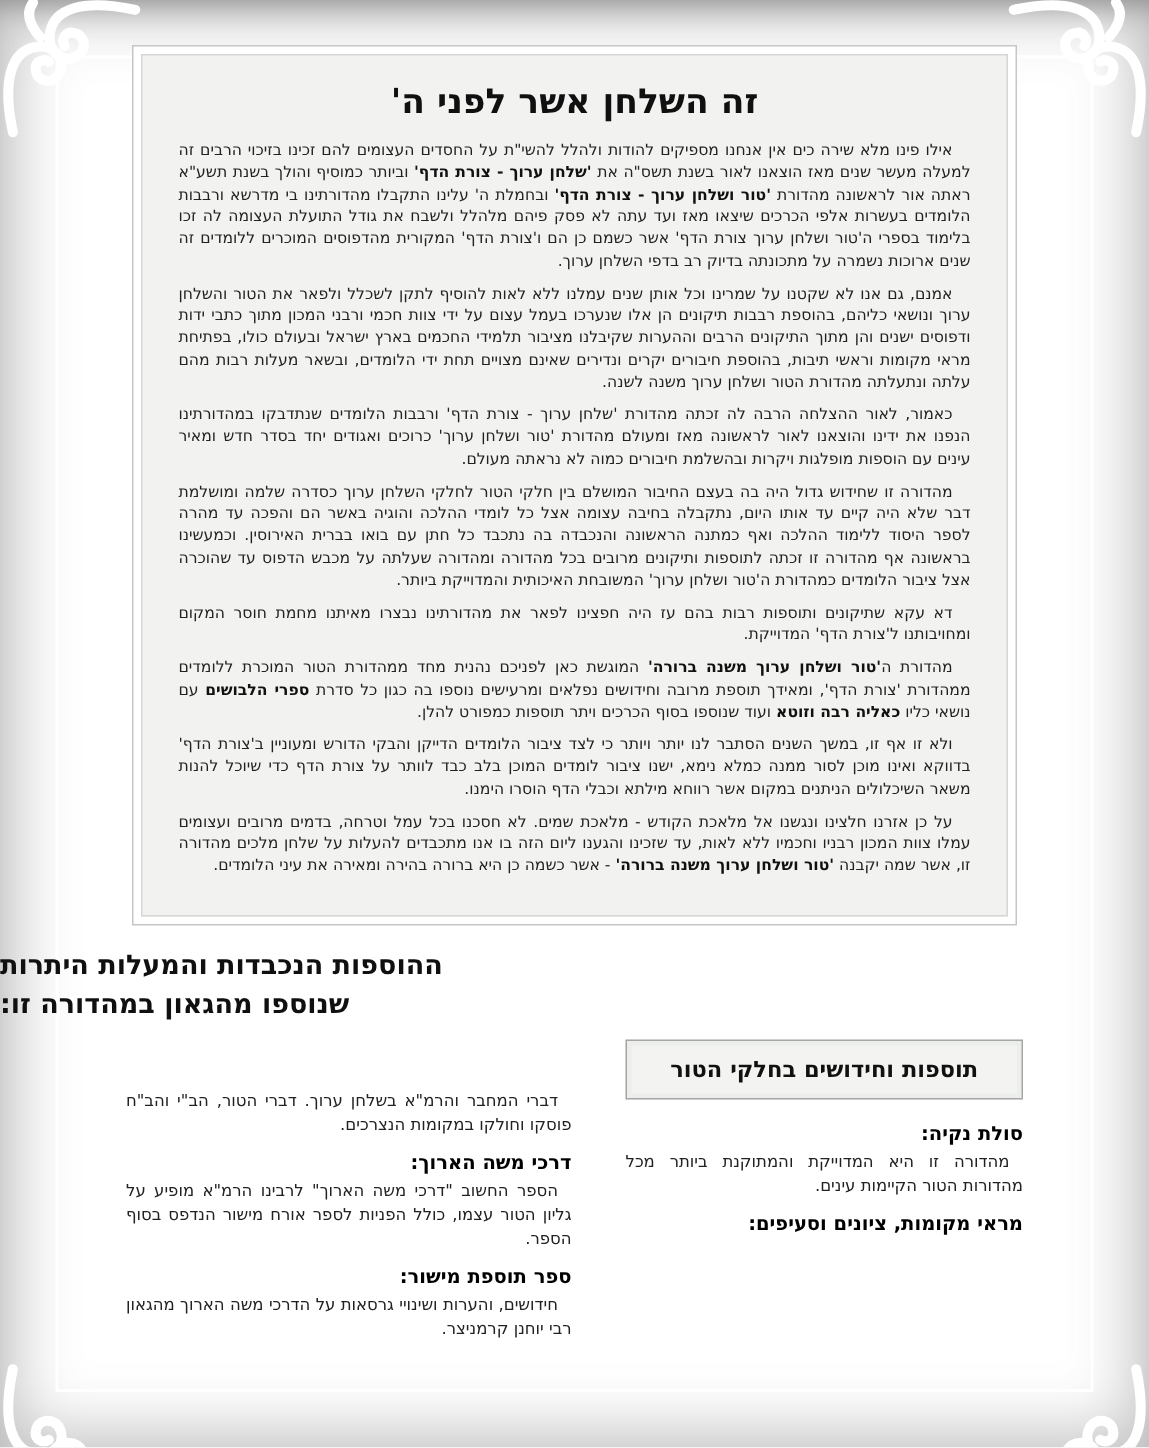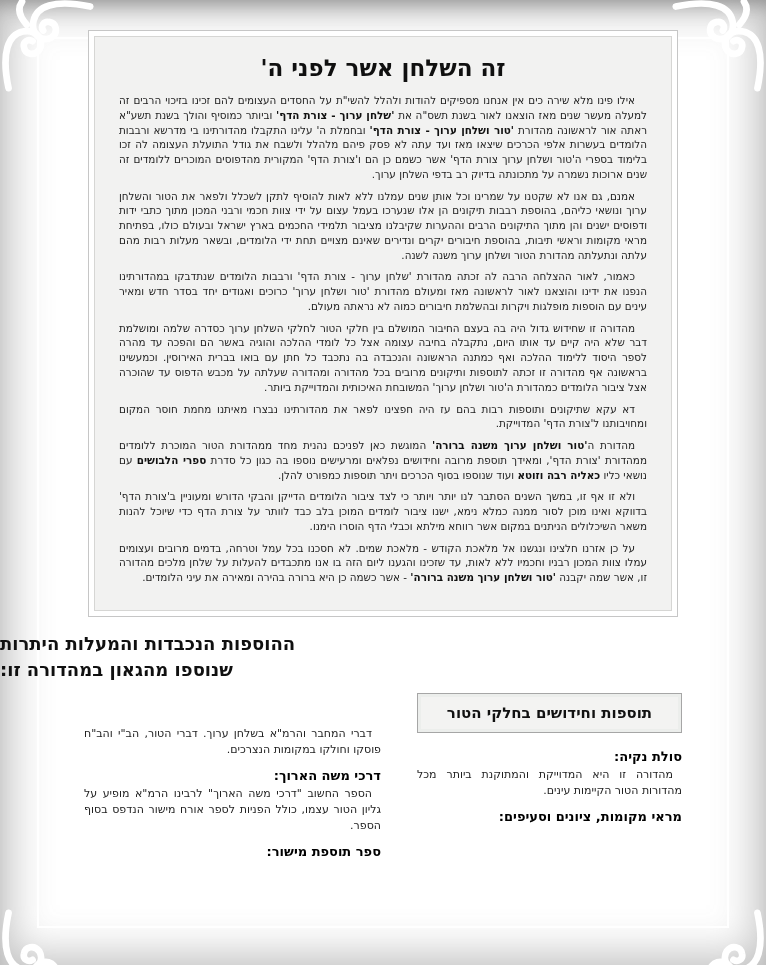--- a/index.html
+++ b/index.html
@@ -110,17 +110,18 @@
         <div class="col-heading">סולת נקיה:</div>
         <p class="col-text">מהדורה זו היא המדוייקת והמתוקנת ביותר מכל מהדורות הטור הקיימות עינים.</p>
         <div class="col-heading">מראי מקומות, ציונים וסעיפים:</div>
       </div>
 
       <div class="col col-left">
         <p class="col-text">דברי המחבר והרמ"א בשלחן ערוך. דברי הטור, הב"י והב"ח פוסקו וחולקו במקומות הנצרכים.</p>
         <div class="col-heading">דרכי משה הארוך:</div>
         <p class="col-text">הספר החשוב "דרכי משה הארוך" לרבינו הרמ"א מופיע על גליון הטור עצמו, כולל הפניות לספר אורח מישור הנדפס בסוף הספר.</p>
         <div class="col-heading">ספר תוספת מישור:</div>
+        <p class="col-text">חידושים, והערות ושינויי גרסאות על הדרכי משה הארוך מהגאון רבי יוחנן קרמניצר.</p>
       </div>
 
     </div>
   </div>
 </div>
 
 </body></html>

